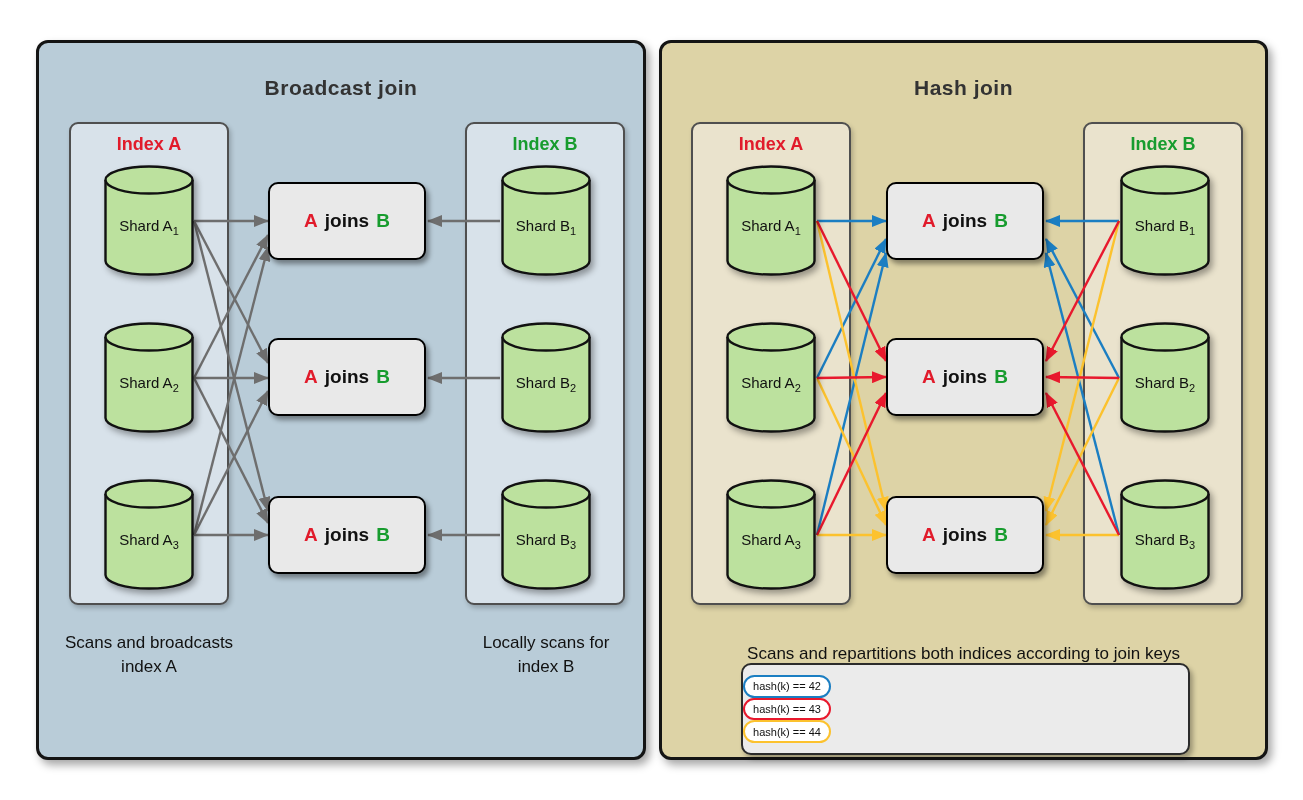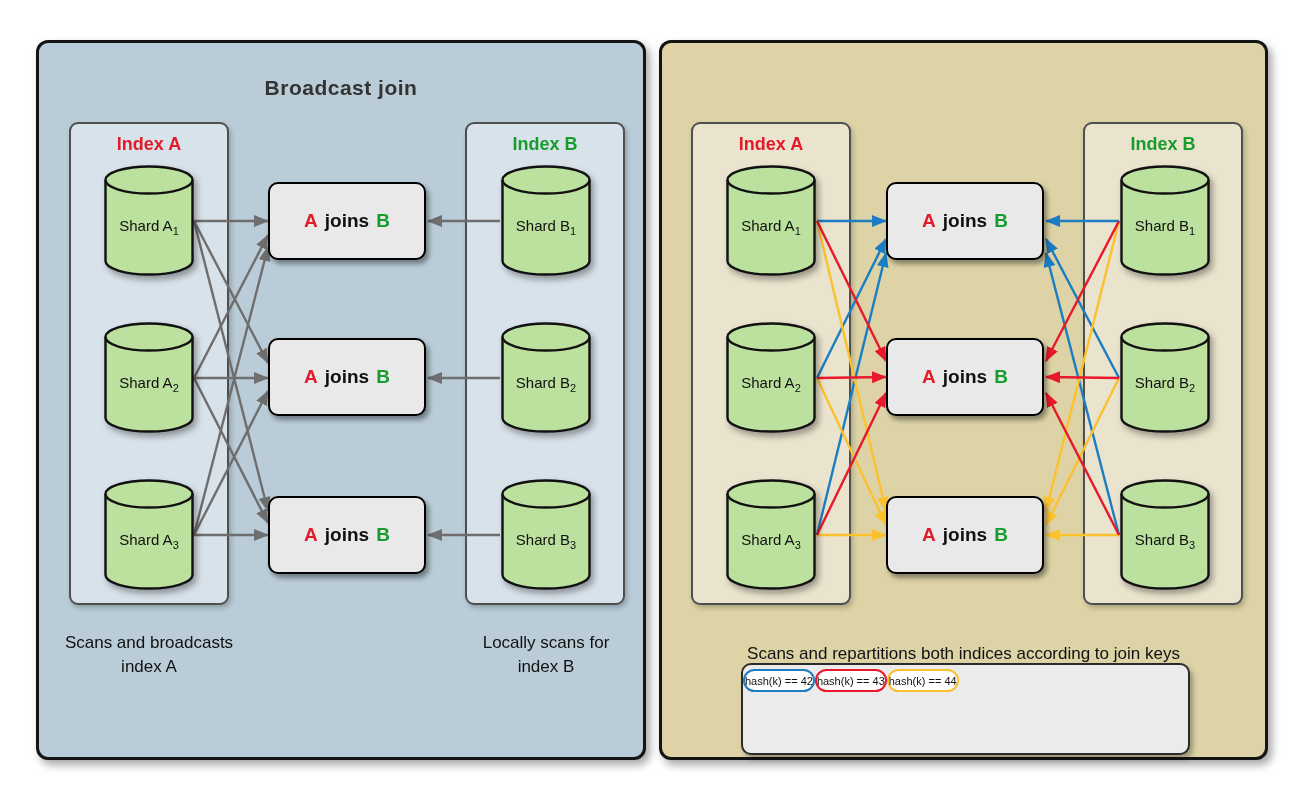--- a/index.html
+++ b/index.html
@@ -67,22 +67,22 @@
   .caption{
     position:absolute; text-align:center; font-size:17px; line-height:24px; color:#111;
   }
   .legend{
     position:absolute; left:79px; top:620px; width:449px; height:92px; z-index:5;
     background:var(--legend-bg); border:2px solid #2b2b2b; border-radius:10px;
     box-shadow:3px 4px 5px rgba(0,0,0,0.3); display:flex; align-items:center;
   }
   .legend-text{flex:1; padding-left:12px; font-size:17px;}
   .legend-pills{
-    width:88px; margin-right:26px; height:100%; padding:4px 0;
-    display:flex; flex-direction:row; justify-content:space-between;
+    width:88px; margin-right:26px; height:100%; padding:10px 0;
+    display:flex; flex-direction:column; justify-content:space-between;
   }
   .pill{
     height:23px; background:#fff; border-radius:12px; font-size:11px;
     display:inline-flex; align-items:center; justify-content:center; white-space:nowrap;
   }
   .pill-blue{border:2px solid var(--arrow-blue);}
   .pill-red{border:2px solid var(--arrow-red);}
   .pill-yellow{border:2px solid var(--arrow-yellow);}
 </style>
 </head>
@@ -182,20 +182,21 @@
     <div>Locally scans for</div>
     <div>index B</div>
   </div>
   <div class="caption" style="left:10px;top:588px;width:200px">
     <div>Scans and broadcasts</div>
     <div>index A</div>
   </div>
 </section>
 
 <section class="panel panel-right">
+  <h2 class="panel-title">Hash join</h2>
 
   <div class="group" style="left:29px">
     <div class="group-label label-red">Index A</div>
   </div>
   <div class="group" style="left:421px">
     <div class="group-label label-green">Index B</div>
   </div>
 
   <svg class="arrows" width="609" height="720" viewBox="0 0 609 720">
     <defs>

